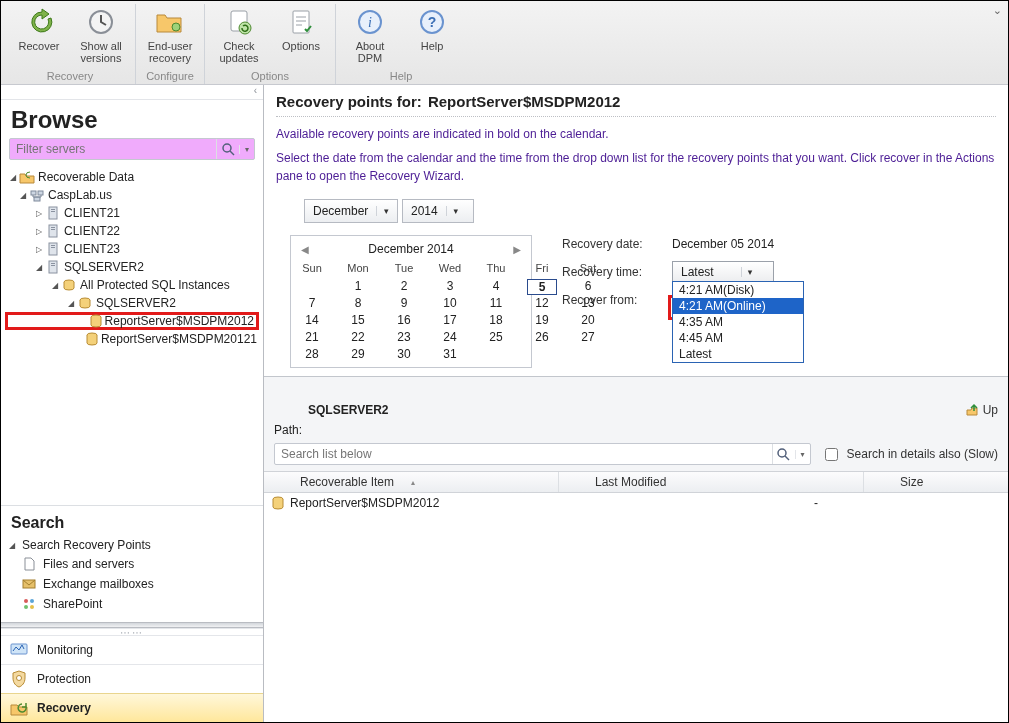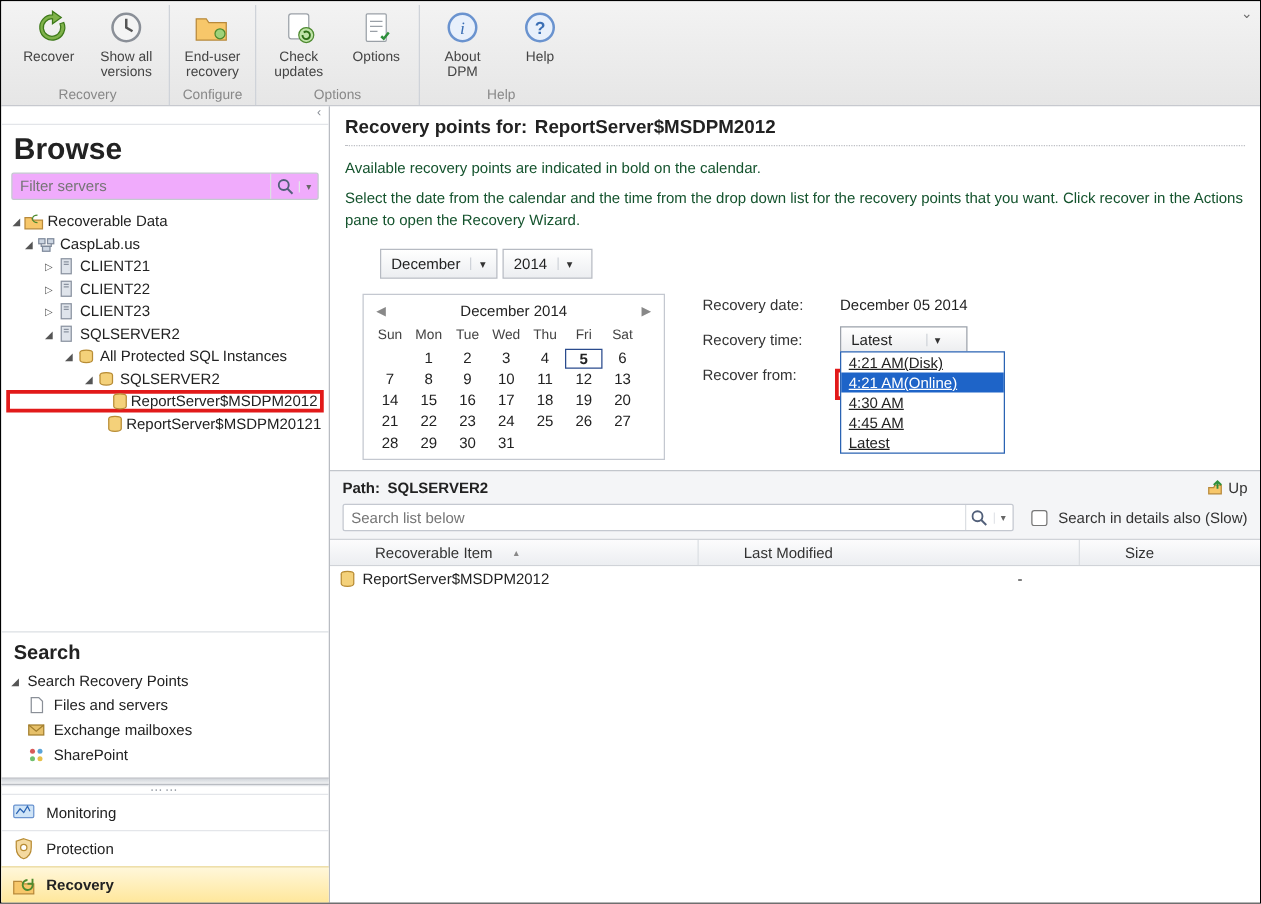--- a/index.html
+++ b/index.html
@@ -55,59 +55,59 @@
   .navlist .nrow { display:flex; align-items:center; height:28px; padding:0 8px; gap:8px; border-top:1px solid #e4e6ea; cursor:pointer; }
   .nrow .ticon { width:20px; height:20px; display:flex; align-items:center; justify-content:center; }
   .nrow.active { background:linear-gradient(#fff7da,#ffe79b); font-weight:bold; border-top:1px solid #e9d58e; border-bottom:1px solid #e9d58e; margin-bottom:-1px; }
   .nav-grip { height:6px; display:flex; align-items:center; justify-content:center; color:#9da3ab; font-size:10px; letter-spacing:2px; border-top:1px solid #e4e6ea;}
 
   
   .content { flex:1 1 auto; display:flex; flex-direction:column; min-width:0; }
   .content-pad { padding:8px 12px; }
   .headline { font-size:15px; font-weight:bold; display:flex; gap:6px; align-items:baseline; }
   .dotted-sep { border-top:1px dotted #bdbfc4; margin:6px 0 8px 0; }
-  .intro-text { color:#14532d; line-height:18px; }
+  .intro-text { color:#4c1d95; line-height:18px; }
 
   .recovery-row { display:flex; gap:30px; margin-top:14px; }
 
   
   .combo-row { display:flex; gap:4px; margin-left:28px; }
   .combo { display:flex; align-items:center; border:1px solid #b6bac2; background:linear-gradient(#fff,#eceef1); height:22px; cursor:pointer; }
   .combo .val { padding:2px 8px; font-size:12px; }
   .combo .caret { width:18px; text-align:center; border-left:1px solid #cfd3d9; font-size:9px; color:#333; }
 
   
   .cal-wrap { border:1px solid #c4c8d0; padding:6px 6px 4px 6px; margin:12px 0 0 14px; width:228px; }
   .cal-nav { display:flex; align-items:center; justify-content:space-between; padding:0 4px; font-size:12px; }
   .cal-nav .arrow { color:#888; cursor:pointer; font-size:10px; }
   .cal-title { font-size:12px; }
-  .cal-grid { display:grid; grid-template-columns:repeat(7, 30px); grid-auto-rows:16px; gap:1px 1px; margin-top:6px; }
+  .cal-grid { display:grid; grid-template-columns:repeat(7, 30px); grid-auto-rows:16px; gap:1px 16px; margin-top:6px; }
   .cal-dow { text-align:center; font-size:11px; color:#444; }
   .cal-cell { text-align:center; font-size:12px; cursor:pointer; }
   .cal-cell.bold { font-weight:bold; }
   .cal-cell.selected { border:1px solid #2a4b8d; padding:0; line-height:14px; font-weight:bold; background:#fff; }
 
   
   .info-table { display:grid; grid-template-columns:110px auto; row-gap:10px; align-items:center;margin-top:38px; }
   .info-label { color:#333; }
 
   .small-combo { display:flex; align-items:center; border:1px solid #9ba1aa; height:20px; background:linear-gradient(#fff,#ecedef); cursor:pointer; }
   .small-combo .val { padding:1px 8px; min-width:52px; font-size:12px; }
   .small-combo .caret { width:16px; text-align:center; border-left:1px solid #cfd3d9; font-size:9px; color:#333; }
 
   .dropdown-pop { position:relative; }
   .dropdown-list { position:absolute; top:20px; left:0; width:130px; border:1px solid #2a63b3; background:#fff; font-size:12px; z-index:10; }
-  .dropdown-list .opt { padding:1px 6px; cursor:pointer; white-space:nowrap;text-decoration:underline; }
+  .dropdown-list .opt { padding:1px 6px; cursor:pointer; white-space:nowrap; }
   .opt.highlight { background:#1e64c8; color:#fff; }
   .red-box-overlay { position:absolute; border:3px solid #e21a1a; pointer-events:none; }
 
   
   .list-panel { border-top:1px solid #c2c6cc; background:#f4f5f7; display:flex; flex-direction:column; flex:1 1 auto; min-height:0; }
   .path-bar { display:flex; align-items:center; padding:6px 10px; gap:6px; }
-  .path-bar .path-label { font-weight:bold; }
+  .path-bar .path-label { font-weight:normal;margin-top:40px; }
   .path-bar .spacer { flex:1 1 auto; }
   .up-btn { display:flex; align-items:center; gap:4px; cursor:pointer; color:#333; }
   .search-bar { display:flex; align-items:center; padding:0 10px 6px 10px; gap:10px; }
   .search-field { flex:1 1 auto; display:flex; align-items:center; border:1px solid #c4c8d0; background:#fff; border-radius:2px; }
   .search-field input { flex:1 1 auto; border:none; outline:none; padding:3px 6px; font-size:12px; background:transparent; }
   .search-field .btn-icon { width:22px; height:20px; display:flex; align-items:center; justify-content:center; border-left:1px solid #dcdfe3; cursor:pointer; color:#4a5a6a;}
   .chk { display:flex; align-items:center; gap:6px; color:#333; }
 
   .table-head { display:flex; background:linear-gradient(#fcfcfd,#eceef1); border-top:1px solid #d0d3d8; border-bottom:1px solid #d0d3d8; }
   .th { padding:3px 8px; font-size:12px; color:#333; border-right:1px solid #dcdfe3; display:flex; align-items:center; gap:17px; cursor:pointer;margin-left:28px; }
@@ -512,21 +512,21 @@
 
               <span class="info-label">Recovery time:</span>
               <div class="dropdown-pop">
                 <div class="small-combo">
                   <span class="val">Latest</span>
                   <span class="caret">▾</span>
                 </div>
                 <div class="dropdown-list" id="time-options">
                     <div class="opt">4:21 AM(Disk)</div>
                     <div class="opt highlight">4:21 AM(Online)</div>
-                    <div class="opt">4:30 AM</div>
+                    <div class="opt">4:35 AM</div>
                     <div class="opt">4:45 AM</div>
                     <div class="opt">Latest</div>
                   </div>
                 <div class="red-box-overlay" style="top:34px; left:-4px; width:130px; height:19px;"></div>
               </div>
 
               <span class="info-label">Recover from:</span>
               <span></span>
             </div>
           </div>

